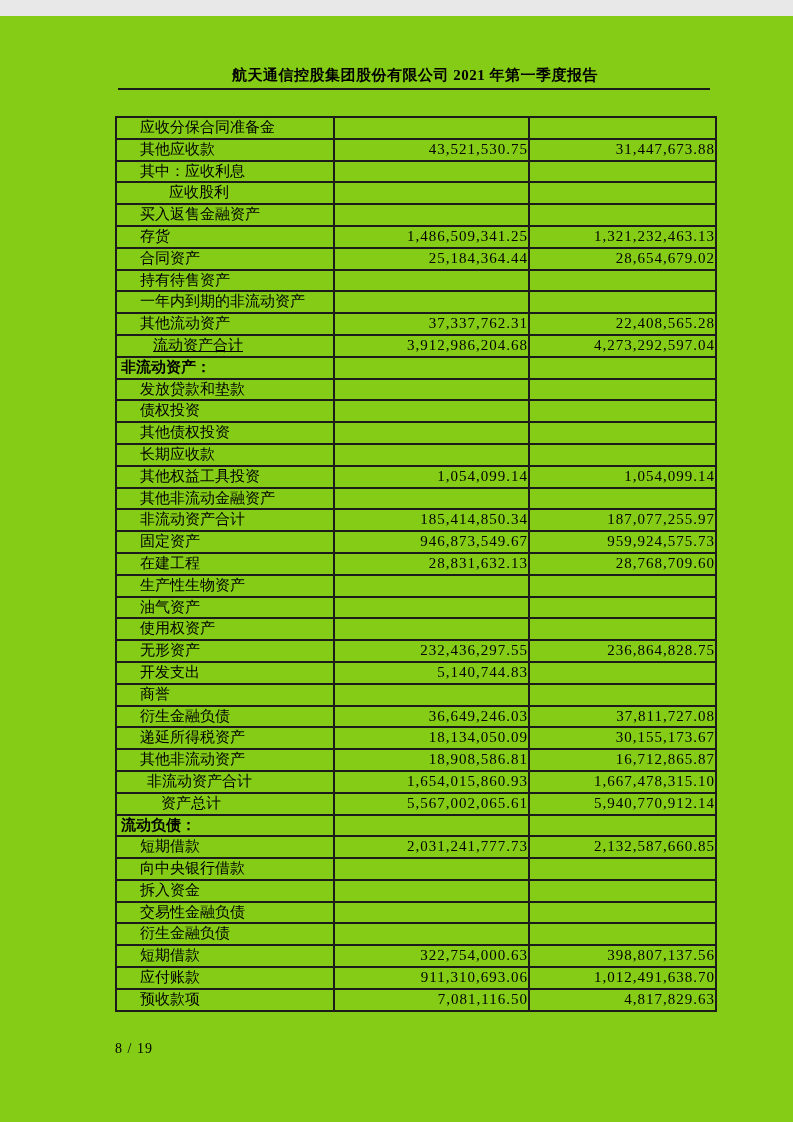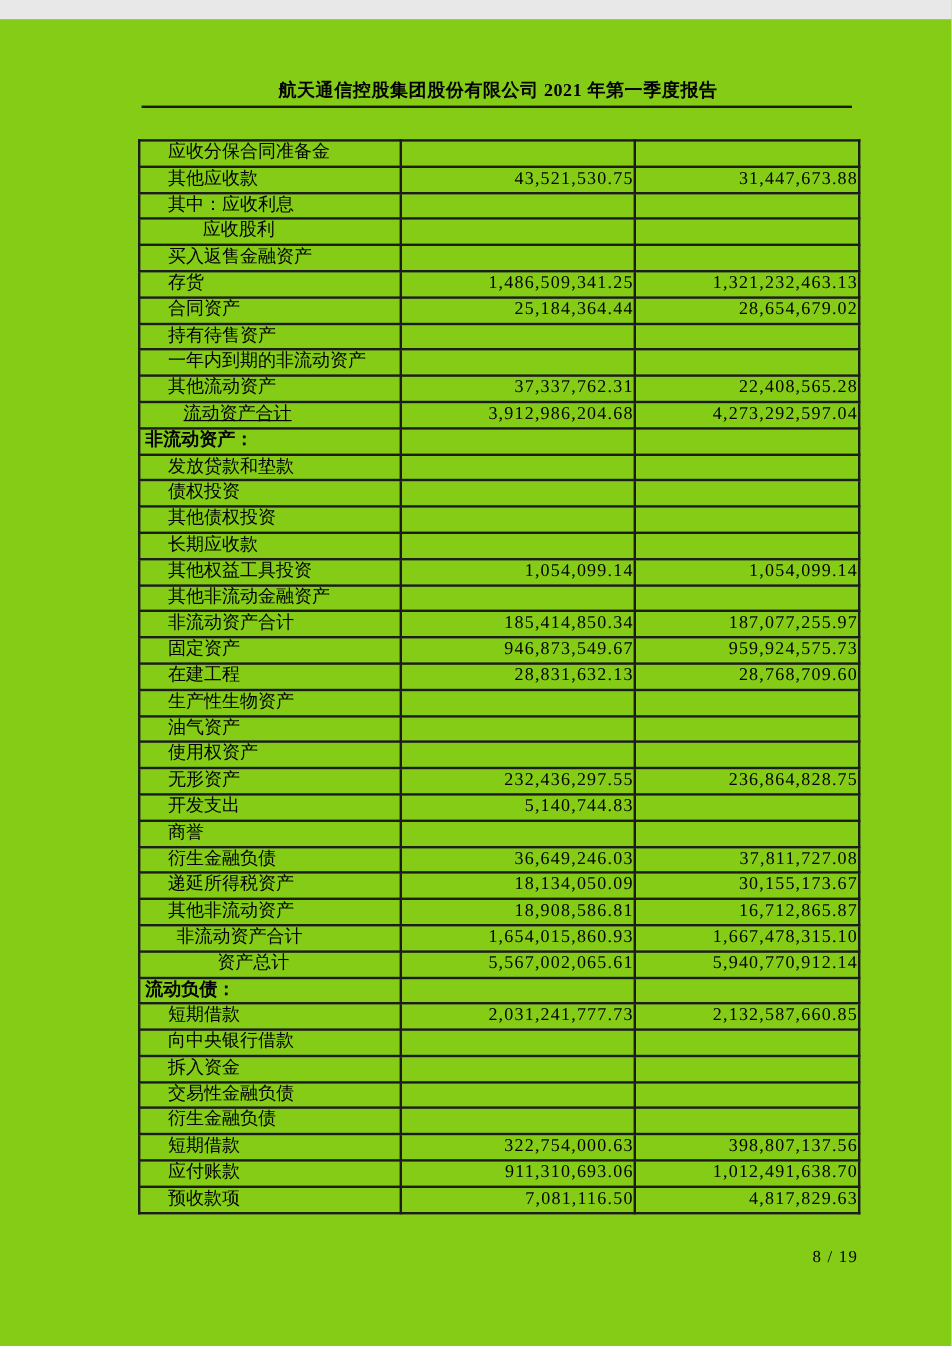--- a/index.html
+++ b/index.html
@@ -47,27 +47,27 @@
     text-align:right;
     padding-right:8px;
     font-size:14px;
     letter-spacing:1px;
   }
   td.lbl{padding-left:13px;}
   td.lbl.ind0{padding-left:4px;}
   td.lbl.ind1{padding-left:23px;}
   td.lbl.ind2{padding-left:36px;text-decoration:underline;}
   td.lbl.ind3{padding-left:30px;}
-  td.lbl.ind4{padding-left:64px;}
+  td.lbl.ind4{padding-left:44px;}
   td.lbl.ind5{padding-left:52px;}
   td.lbl.bold{font-weight:bold;}
   .page-footer{
     position:absolute;
     top:1025px;left:115px;width:600px;
-    text-align:right;
+    text-align:left;
     font-size:14px;
     letter-spacing:1px;
   }
 </style>
 </head>
 <body>
 
 <div class="page">
 
   <div class="report-header">航天通信控股集团股份有限公司 2021 年第一季度报告</div>

